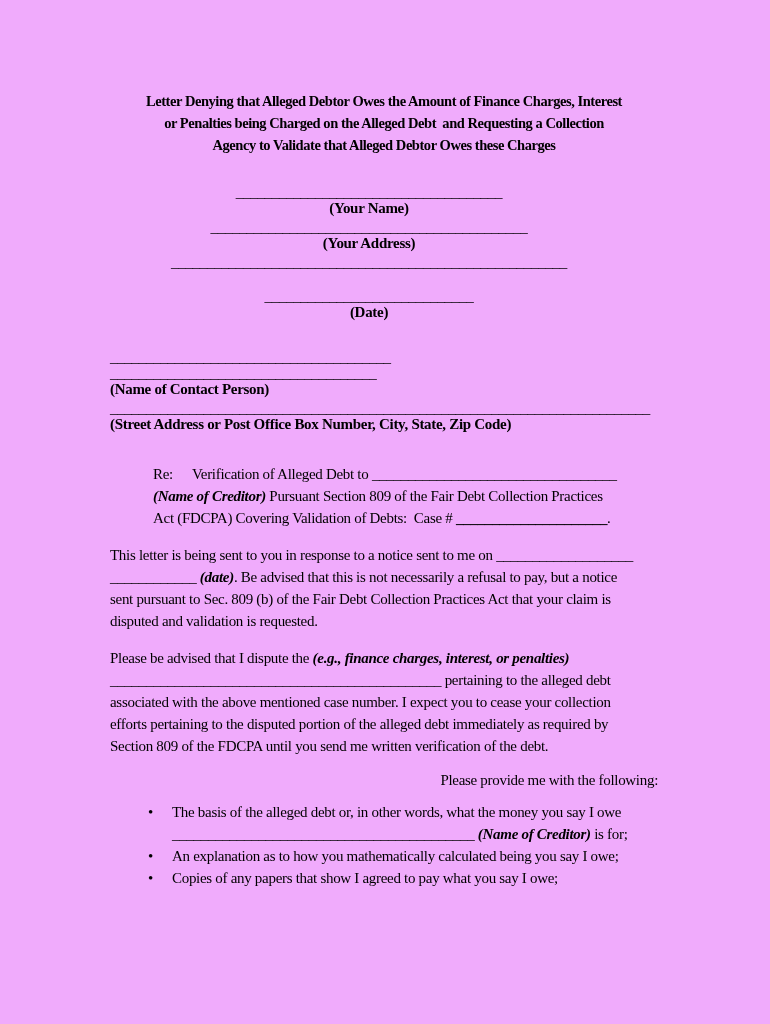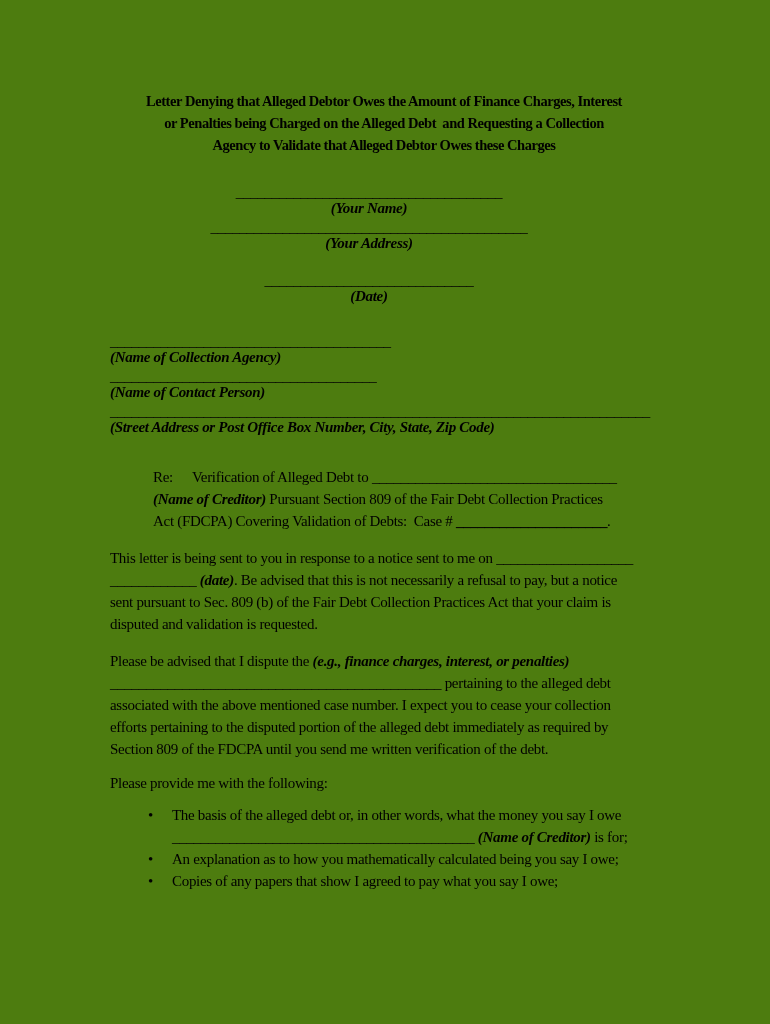--- a/index.html
+++ b/index.html
@@ -1,44 +1,44 @@
 <!DOCTYPE html>
 <html><head>
 <meta charset="utf-8">
 <style>
   html,body{margin:0;padding:0;background:#ffffff;}
   .page{
     position:relative;
     width:770px;height:1024px;
-    background:#4d7c0f;
+    background:#f0abfc;
     box-sizing:border-box;
     padding:90px 112px 0 110px;
     font-family:"Liberation Serif","DejaVu Serif",serif;
     font-size:15px;
     letter-spacing:-0.3px;
     line-height:22px;
     color:#000000;
     overflow:hidden;
   }
   .tline{white-space:pre;}
   
   .title{text-align:center;font-weight:bold;font-size:14.5px;letter-spacing:-0.45px;}
   .title .tline{white-space:pre;}
   
   .sender{text-align:center;padding-right:30px;margin-top:28px;}
   .recipient{text-align:left;margin-top:26px;}
   .field .blank{line-height:16px;white-space:pre;}
-  .field .flabel{font-weight:bold;font-style:italic;line-height:17px;padding-bottom:2px;}
+  .field .flabel{font-weight:bold;line-height:17px;padding-bottom:2px;}
   .field-gap{margin-top:18px;}
   
   .re-block{margin:28px 0 0 43px;}
   
   .salutation{margin:8px 0 0;}
   .para{margin:15px 0 0;}
-  .intro{margin:12px 0 2px;}
+  .intro{margin:12px 0 2px;text-align:right;}
   
   .seg-bi{font-weight:bold;font-style:italic;}
   .seg-b{font-weight:bold;margin-top:44px;}
   .seg-tab{display:inline-block;width:19px;}
   
   .bullet-list{margin-top:10px;}
   .bullet-row{display:flex;align-items:flex-start;}
   .bullet{flex:0 0 auto;margin-left:38px;width:24px;line-height:22px;}
   .bullet-content{flex:0 0 auto;}
 </style>
@@ -56,31 +56,31 @@
   <section class="sender">
     <div class="field">
       <div class="blank">_____________________________________</div>
       <div class="flabel">(Your Name)</div>
     </div>
     <div class="field">
       <div class="blank">____________________________________________</div>
       <div class="flabel">(Your Address)</div>
     </div>
     <div class="field">
+      <div class="blank">_______________________________________________________</div>
     </div>
     <div class="field field-gap">
       <div class="blank">_____________________________</div>
       <div class="flabel">(Date)</div>
     </div>
   </section>
 
   <section class="recipient">
     <div class="field">
       <div class="blank">_______________________________________</div>
-      <div class="flabel">(Name of Collection Agency)</div>
     </div>
     <div class="field">
       <div class="blank">_____________________________________</div>
       <div class="flabel">(Name of Contact Person)</div>
     </div>
     <div class="field">
       <div class="blank">___________________________________________________________________________</div>
       <div class="flabel">(Street Address or Post Office Box Number, City, State, Zip Code)</div>
     </div>
   </section>

